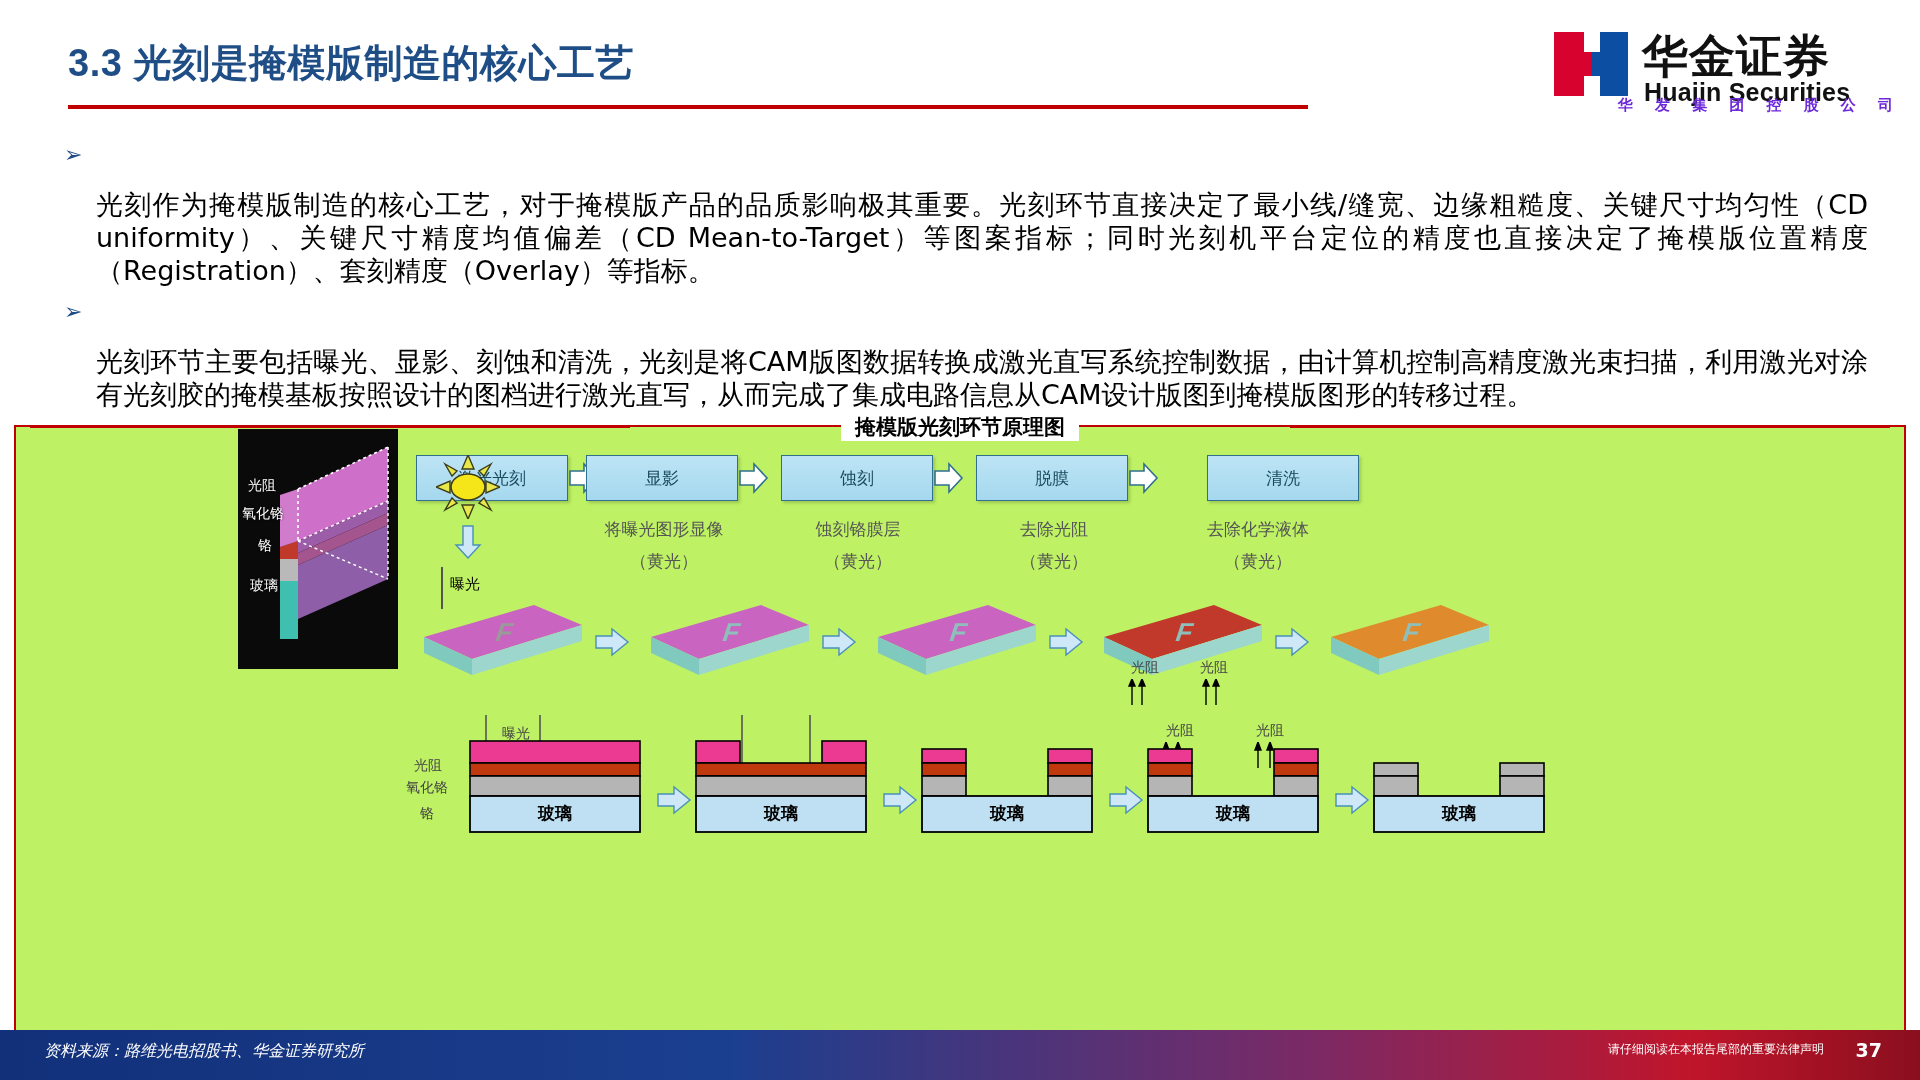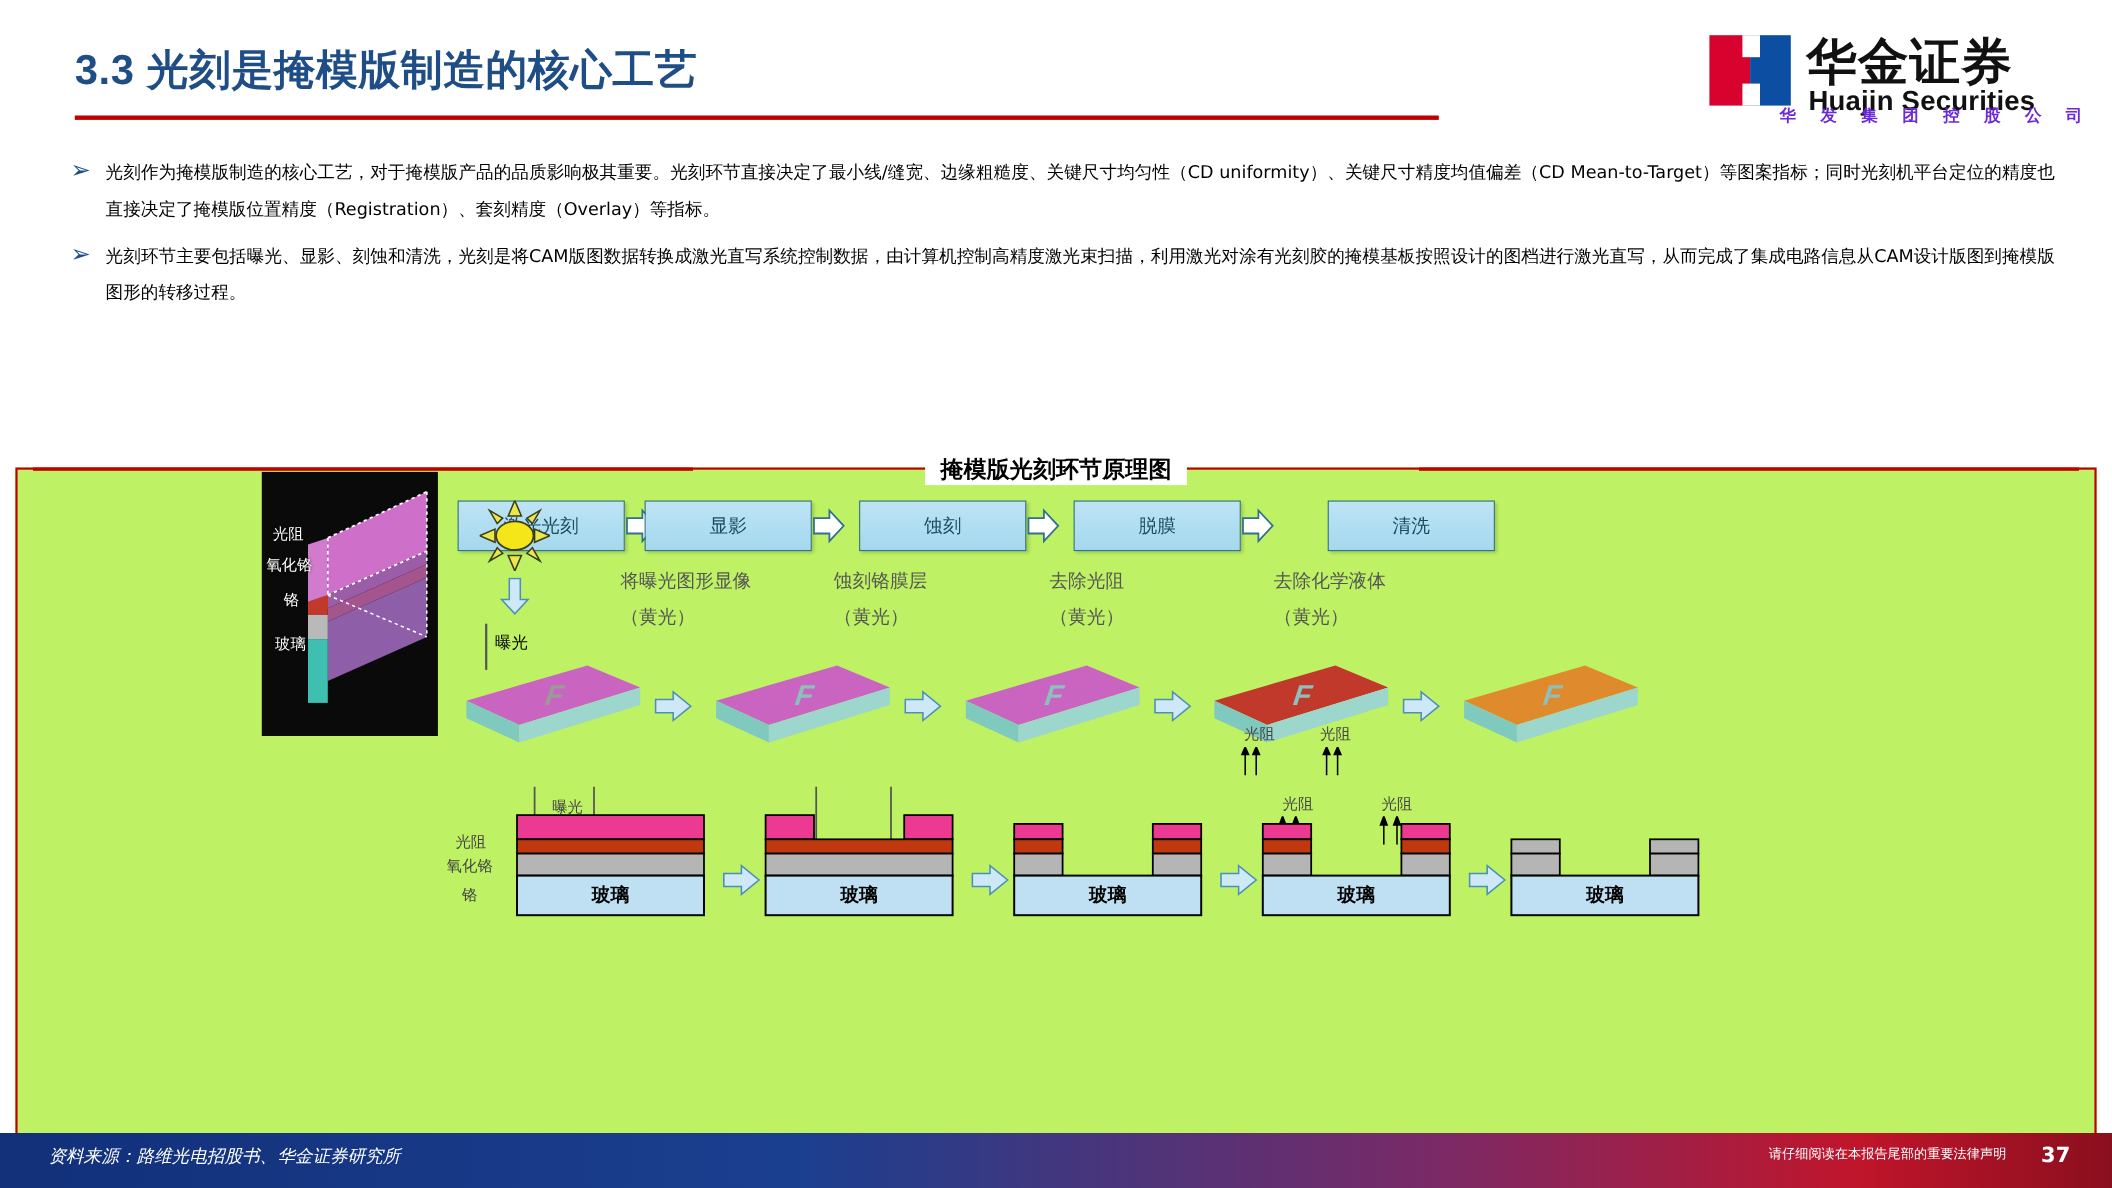--- a/index.html
+++ b/index.html
@@ -44,23 +44,24 @@
   }
 
   
   #bullets { position:absolute; left:58px; top:140px; width:1810px; }
   .bullet { display:flex; margin-bottom:10px; }
   .bullet-mark {
     color:#1F4E87; font-size:22px; line-height:30px; width:38px;
     flex:0 0 38px; padding-left:6px;
   }
   .bullet-text {
-    font-size:16px; line-height:33px; color:#000;
+    font-size:27px; line-height:33px; color:#000;
     font-family:"DejaVu Sans",sans-serif;
     text-align:justify;
+    margin-top:48px;
   }
 
   
   #figure {
     position:absolute; left:14px; top:425px; width:1892px; height:620px;
     border:2px solid #C00000; background:#bef264;
   }
   #fig-title-wrap {
     position:absolute; left:0; top:-14px; width:100%;
     display:flex; align-items:center; justify-content:center;
@@ -77,21 +78,21 @@
   .proc-box {
     width:152px; height:46px; background:linear-gradient(180deg,#BDE4F5 0%,#A5D8EE 100%);
     border:1.6px solid #31708E; display:flex; align-items:center; justify-content:center;
     font-size:17px; color:#1a4a5e; font-family:"DejaVu Sans",sans-serif;
     box-shadow:2px 2px 3px rgba(0,0,0,0.18);
   }
   .proc-arrow {
     position:absolute; left:150px; top:6px; width:34px; height:34px;
   }
   .proc-desc {
-    position:absolute; top:86px; width:200px; text-align:left;
+    position:absolute; top:86px; width:200px; text-align:center;
     font-size:17px; color:#555; line-height:32px; font-family:"DejaVu Sans",sans-serif;
     white-space:nowrap;
   }
 
   
   #stack3d {
     position:absolute; left:222px; top:2px; width:160px; height:240px;
     background:#0a0a0a; overflow:hidden;
   }
   .s3-label {

